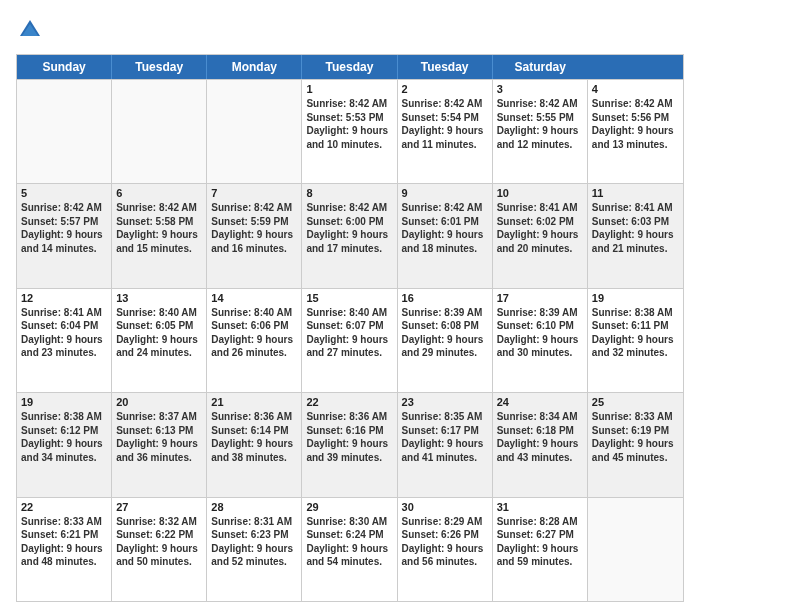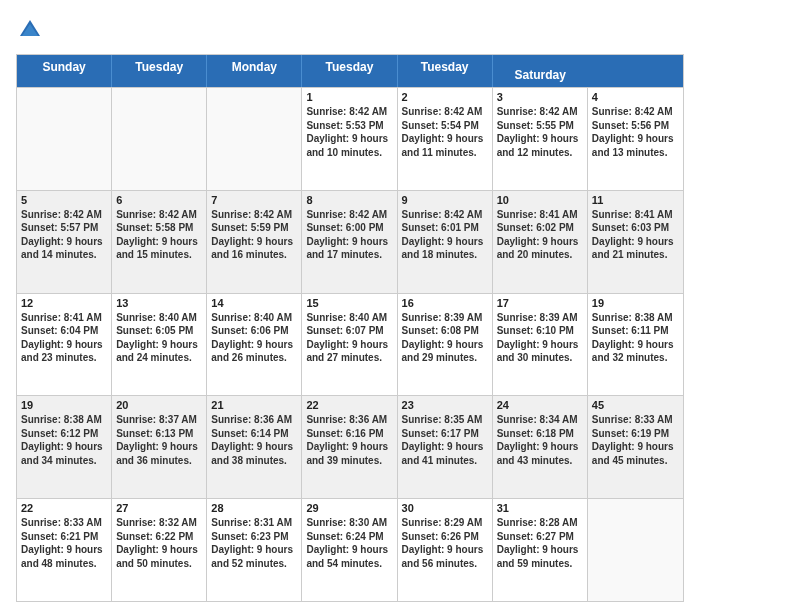--- a/index.html
+++ b/index.html
@@ -63,21 +63,21 @@
       background: #2a6db5;
     }
     .cal-header-cell {
       color: #fff;
       font-size: 12px;
       font-weight: bold;
       text-align: center;
       padding: 5px 2px;
       border-right: 1px solid #4a8dd0;
     }
-    .cal-header-cell:last-child { border-right: none; margin-top: 8px; }
+    .cal-header-cell:last-child { border-right: none; }
     .cal-body {
       flex: 1;
       display: flex;
       flex-direction: column;
     }
     .cal-row {
       display: grid;
       grid-template-columns: repeat(7, 1fr);
       flex: 1;
       border-top: 1px solid #ccc;
@@ -237,21 +237,21 @@
           </div>
           <div class="cal-cell shaded">
             <div class="day-num">23</div>
             <div class="cell-text">Sunrise: 8:35 AM<br>Sunset: 6:17 PM<br>Daylight: 9 hours<br>and 41 minutes.</div>
           </div>
           <div class="cal-cell shaded">
             <div class="day-num">24</div>
             <div class="cell-text">Sunrise: 8:34 AM<br>Sunset: 6:18 PM<br>Daylight: 9 hours<br>and 43 minutes.</div>
           </div>
           <div class="cal-cell shaded">
-            <div class="day-num">45</div>
+            <div class="day-num">25</div>
             <div class="cell-text">Sunrise: 8:33 AM<br>Sunset: 6:19 PM<br>Daylight: 9 hours<br>and 45 minutes.</div>
           </div>
         </div>
         <div class="cal-row">
           <div class="cal-cell">
             <div class="day-num">22</div>
             <div class="cell-text">Sunrise: 8:33 AM<br>Sunset: 6:21 PM<br>Daylight: 9 hours<br>and 48 minutes.</div>
           </div>
           <div class="cal-cell">
             <div class="day-num">27</div>

